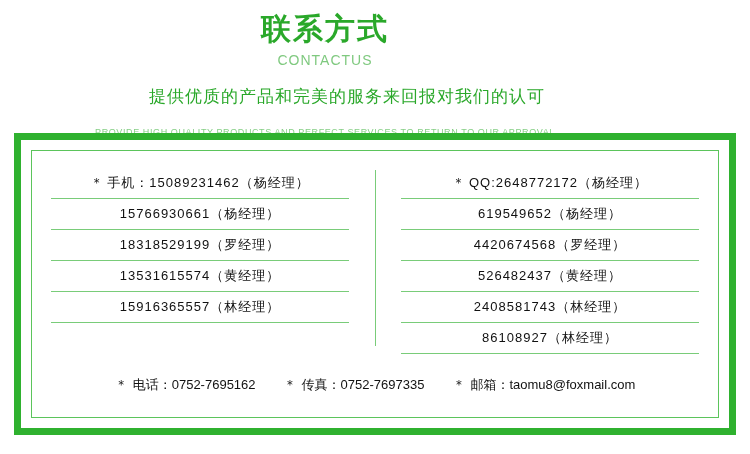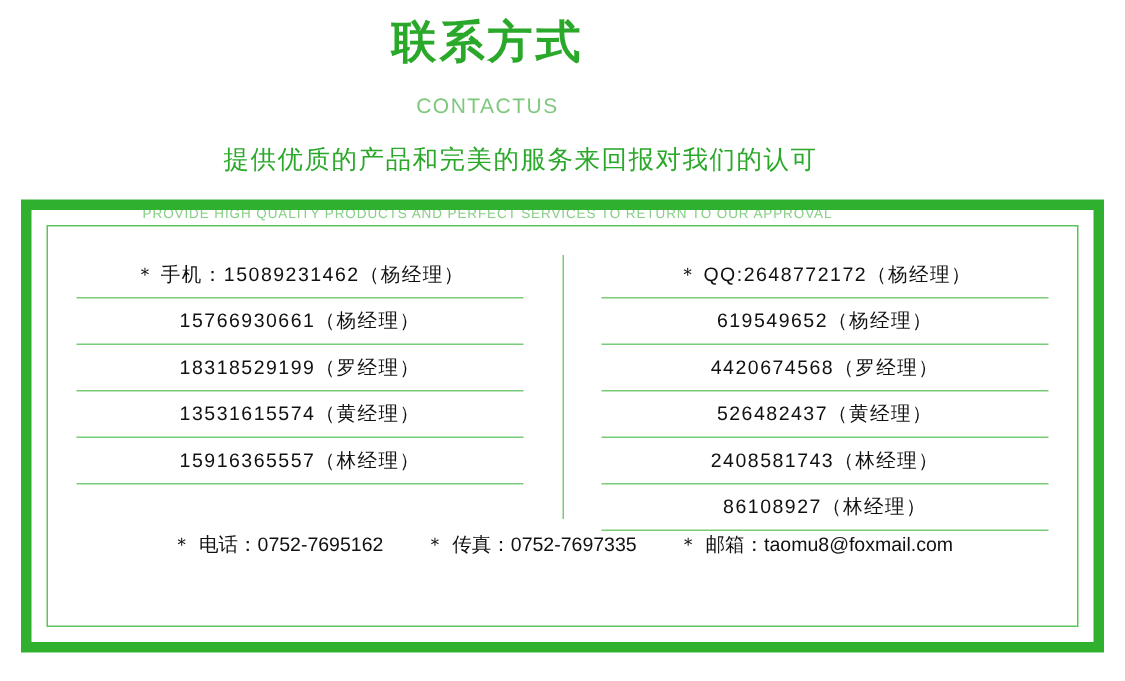--- a/index.html
+++ b/index.html
@@ -28,21 +28,21 @@
     font-weight: bold;
     color: #2aa82a;
     letter-spacing: 2px;
     line-height: 38px;
   }
   .title-en {
     font-size: 14px;
     color: #7fc97f;
     letter-spacing: 1px;
     line-height: 20px;
-    margin-top: 12px;
+    margin-top: 2px;
   }
   .sub-cn {
     font-size: 17px;
     color: #2aa82a;
     letter-spacing: 1px;
     line-height: 26px;
     margin-top: 14px;
     margin-left: 44px;
   }
   .sub-en {
@@ -113,20 +113,21 @@
   }
   .line .star {
     color: #111111;
     margin-right: 4px;
   }
   .line .lbl {
     letter-spacing: 1px;
   }
 
   .bottom-row {
+    margin-top: 22px;
     display: flex;
     flex-direction: row;
     justify-content: center;
     align-items: center;
     font-size: 13px;
     color: #111111;
     white-space: nowrap;
   }
   .bottom-item {
     padding: 0 14px;

